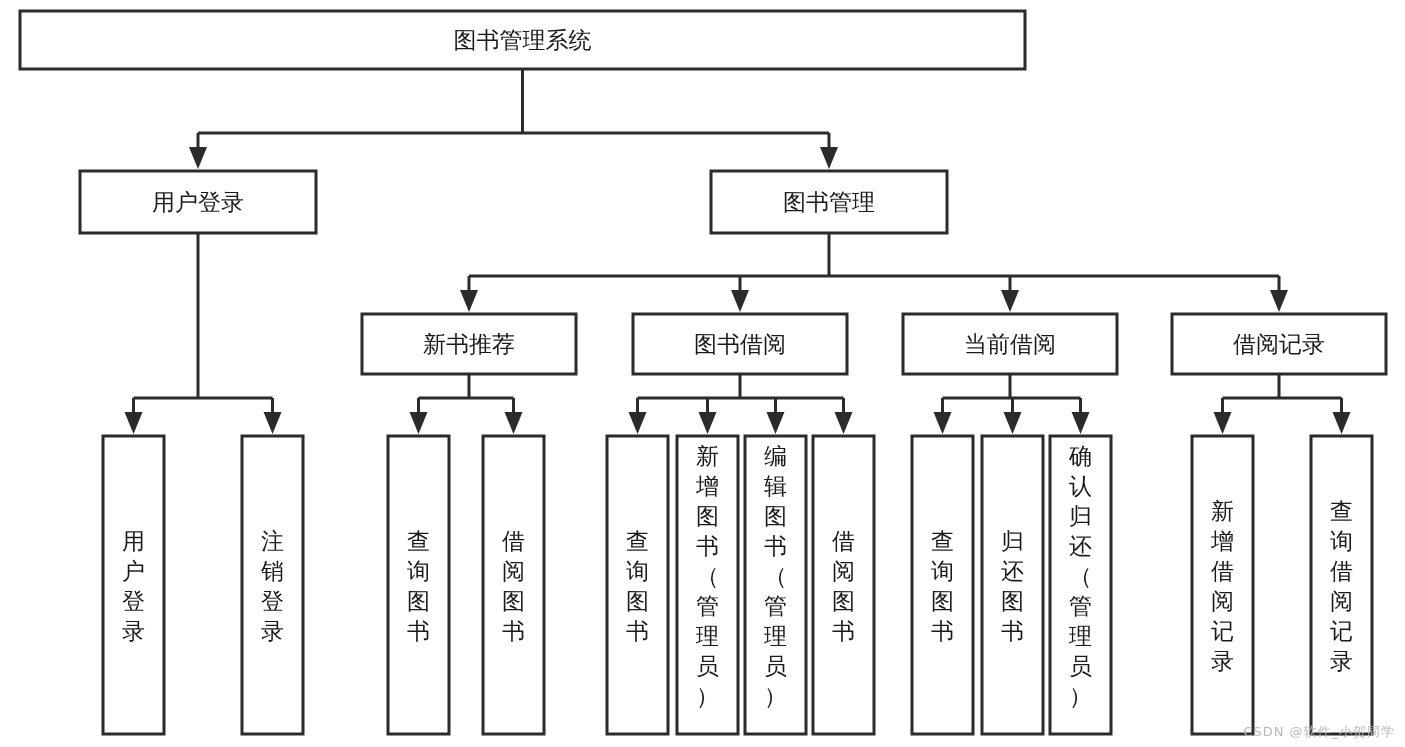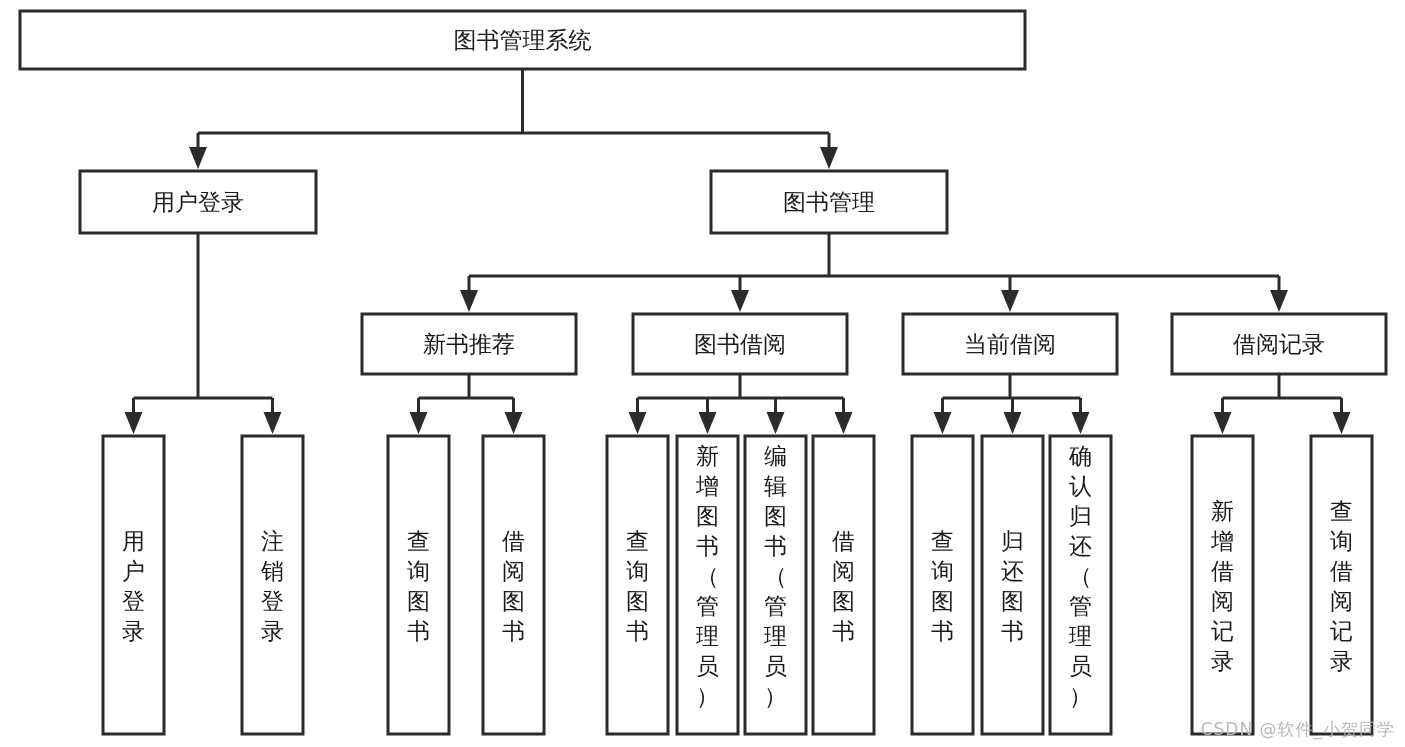--- a/index.html
+++ b/index.html
@@ -17,21 +17,21 @@
     font-size:23px;fill:#1a1a1a;text-anchor:middle;
     dominant-baseline:middle;
   }
   .leaf-label{
     font-family:"DejaVu Sans","Liberation Sans",sans-serif;
     font-size:23px;fill:#1a1a1a;text-anchor:middle;
   }
   .watermark{
     position:absolute;right:10px;bottom:6px;
     font-family:"DejaVu Sans","Liberation Sans",sans-serif;
-    font-size:17px;color:#b9b9b9;letter-spacing:1px;
+    font-size:13px;color:#b9b9b9;letter-spacing:1px;
     white-space:nowrap;user-select:none;
   }
 </style>
 </head>
 <body>
 
 <svg id="diagram" viewBox="0 0 1405 747">
     <g>
       <g>
         <line x1="522.5" y1="69" x2="522.5" y2="133" class="edge"></line>

